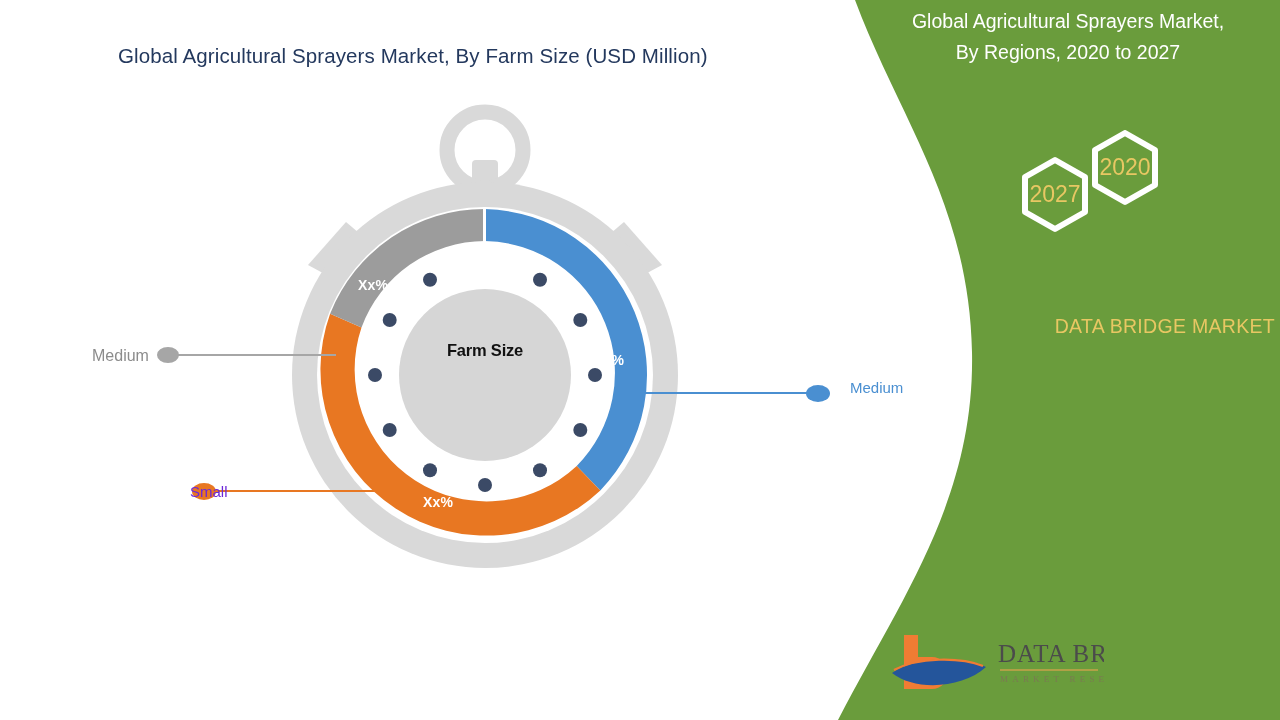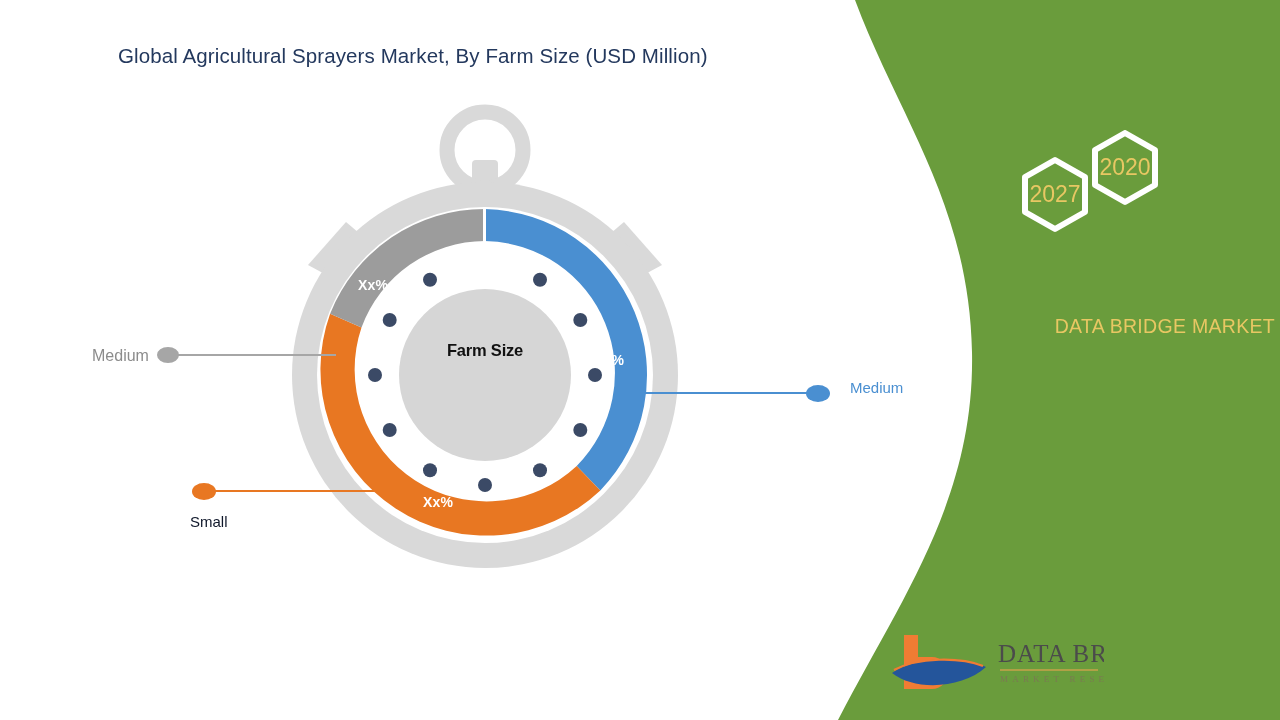--- a/index.html
+++ b/index.html
@@ -51,21 +51,21 @@
   .callout-line{position:absolute;height:2px;}
 
   .lbl-large{left:92px;top:347px;color:#8c8c8c;font-weight:normal;font-size:16px;}
   .dot-large{left:157px;top:347px;width:22px;height:16px;background:#a6a6a6;border-radius:50%;}
   .line-large{left:176px;top:354px;width:160px;background:#a6a6a6;}
 
   .lbl-medium{left:850px;top:379px;color:#4a8fd1;}
   .dot-medium{left:806px;top:385px;width:24px;height:17px;background:#4a8fd1;border-radius:50%;}
   .line-medium{left:638px;top:392px;width:176px;background:#4a8fd1;}
 
-  .lbl-small{left:190px;top:513px;color:#0f172a;}
+  .lbl-small{left:190px;top:483px;color:#6d28d9;}
   .dot-small{left:192px;top:483px;width:24px;height:17px;background:#e87722;border-radius:50%;}
   .line-small{left:208px;top:490px;width:200px;background:#e87722;}
 
   
   .green-panel{position:absolute;left:0;top:0;width:1280px;height:720px;pointer-events:none;}
   .green-panel svg{display:block;width:1280px;height:720px;}
 
   .green-title{
     position:absolute;left:862px;top:6px;width:412px;
     text-align:center;color:#ffffff;font-size:19.5px;line-height:31px;
@@ -153,20 +153,22 @@
     <div class="callout-label lbl-small">Small</div>
   </div>
 
   <div class="green-panel">
     <svg viewBox="0 0 1280 720">
       <path d="M855 0 L1280 0 L1280 720 L838 720 C 900 600 975 500 972 352 C 969 205 900 120 855 0 Z" fill="#6a9c3c"></path>
     </svg>
   </div>
 
   <div class="green-title">
+    <div>Global Agricultural Sprayers Market,</div>
+    <div>By Regions, 2020 to 2027</div>
   </div>
 
   <div class="hex-area">
     <svg viewBox="0 0 200 130" width="200" height="130">
 
       <polygon points="40,47 70,30 100,47 100,82 70,99 40,82" fill="none" stroke="#ffffff" stroke-width="6" stroke-linejoin="round"></polygon>
 
       <polygon points="110,20 140,3 170,20 170,55 140,72 110,55" fill="#6a9c3c" stroke="#ffffff" stroke-width="6" stroke-linejoin="round"></polygon>
       <text x="70" y="72" text-anchor="middle" fill="#e8c763" font-size="23" font-family="Liberation Sans, sans-serif">2027</text>
       <text x="140" y="45" text-anchor="middle" fill="#e8c763" font-size="23" font-family="Liberation Sans, sans-serif">2020</text>

